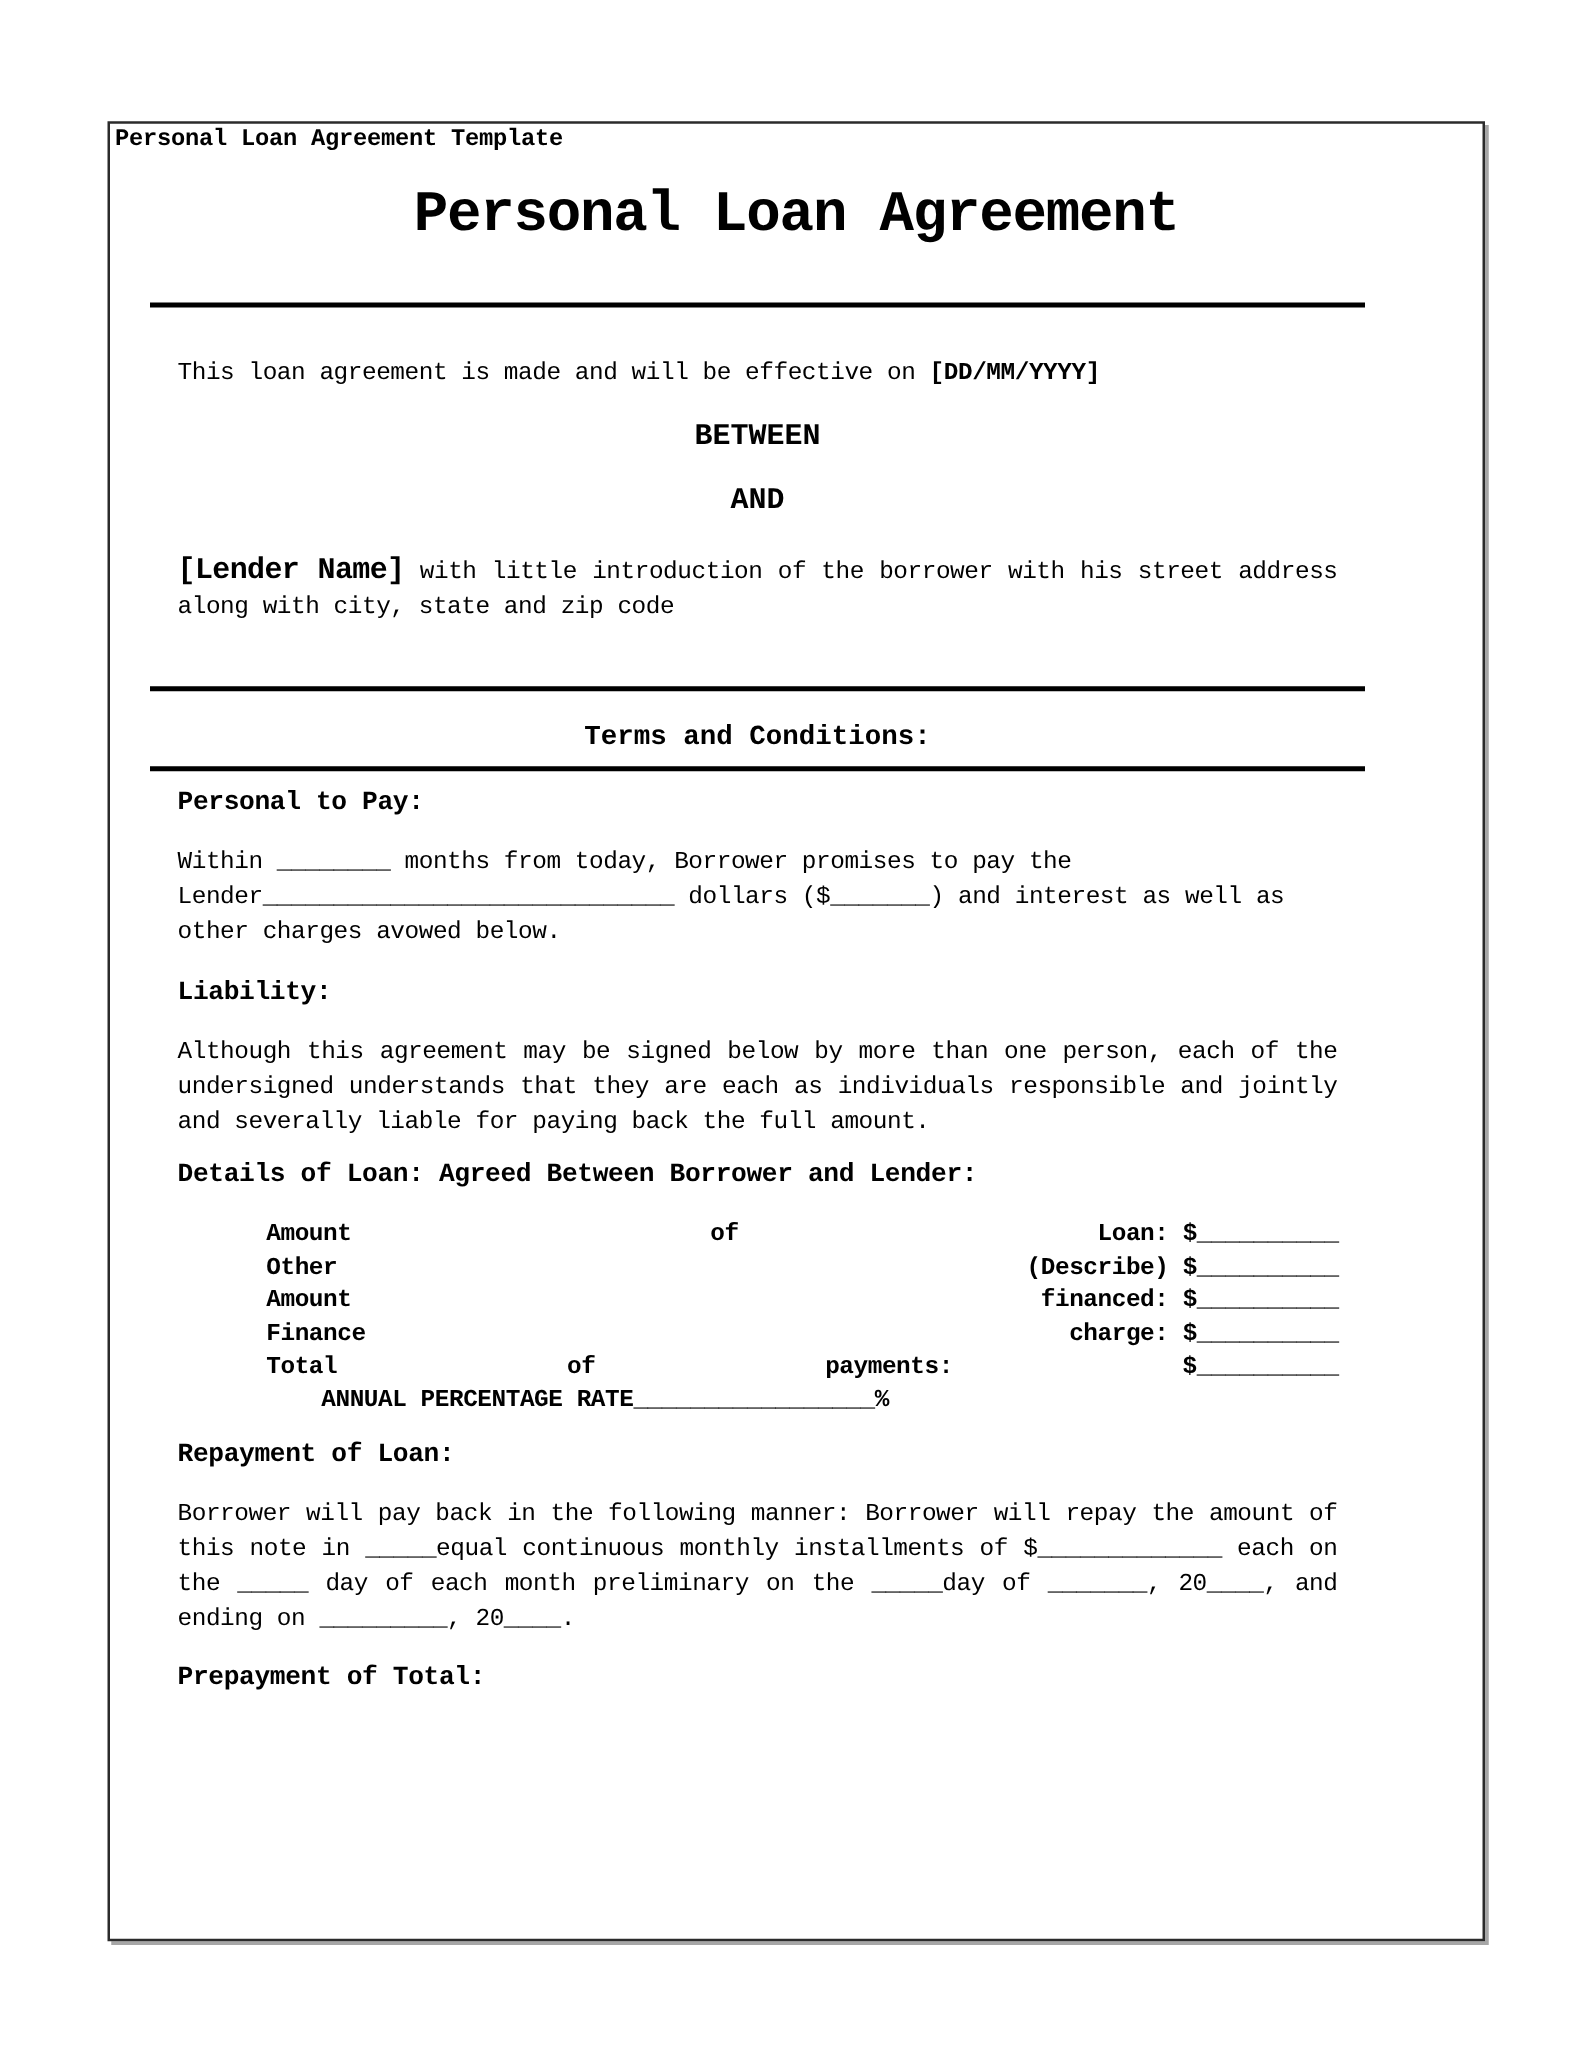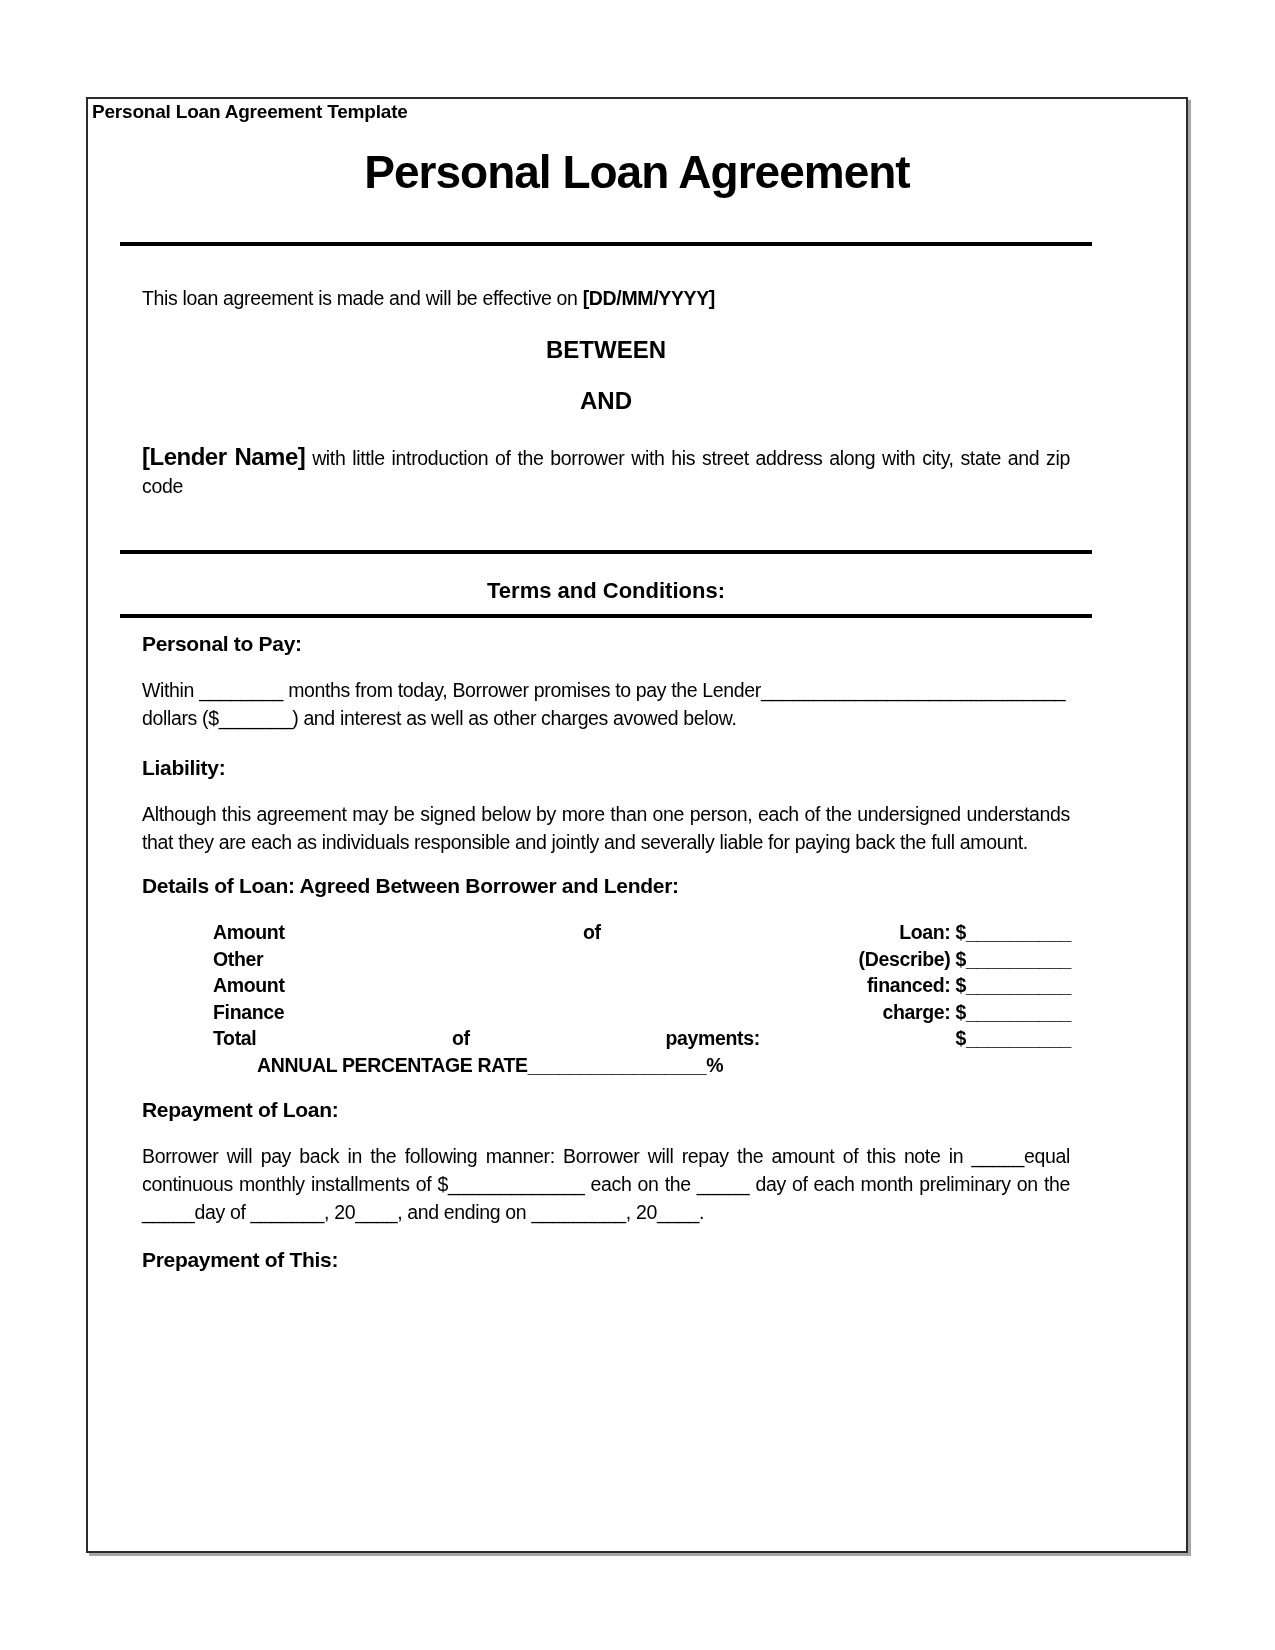--- a/index.html
+++ b/index.html
@@ -2,21 +2,21 @@
 <html><head>
 <meta charset="utf-8">
 <style>
   * { margin: 0; padding: 0; box-sizing: border-box; }
   html, body { background: #ffffff; }
   .canvas {
     position: relative;
     width: 1275px;
     height: 1650px;
     background: #ffffff;
-    font-family: Liberation Sans, sans-serif;
+    font-family: Liberation Mono, monospace;
     color: #000000;
   }
   .page {
     position: absolute;
     left: 86px;
     top: 97px;
     width: 1102px;
     height: 1456px;
     background: #ffffff;
     border: 2px solid #2b2b2b;
@@ -169,18 +169,18 @@
             <span>$__________</span>
           </div>
           <div class="drow one">
             <span>ANNUAL PERCENTAGE RATE_________________%</span>
           </div>
         </div>
 
         <h3 class="section-heading h-repayment">Repayment of Loan:</h3>
         <p class="body-text p-after-heading just">Borrower will pay back in the following manner: Borrower will repay the amount of this note in _____equal continuous monthly installments of $_____________ each on the _____ day of each month preliminary on the _____day of _______, 20____, and ending on _________, 20____.</p>
 
-        <h3 class="section-heading h-prepayment">Prepayment of This:</h3>
+        <h3 class="section-heading h-prepayment">Prepayment of Total:</h3>
       </div>
 
     </div>
   </div>
 </div>
 
 </body></html>

